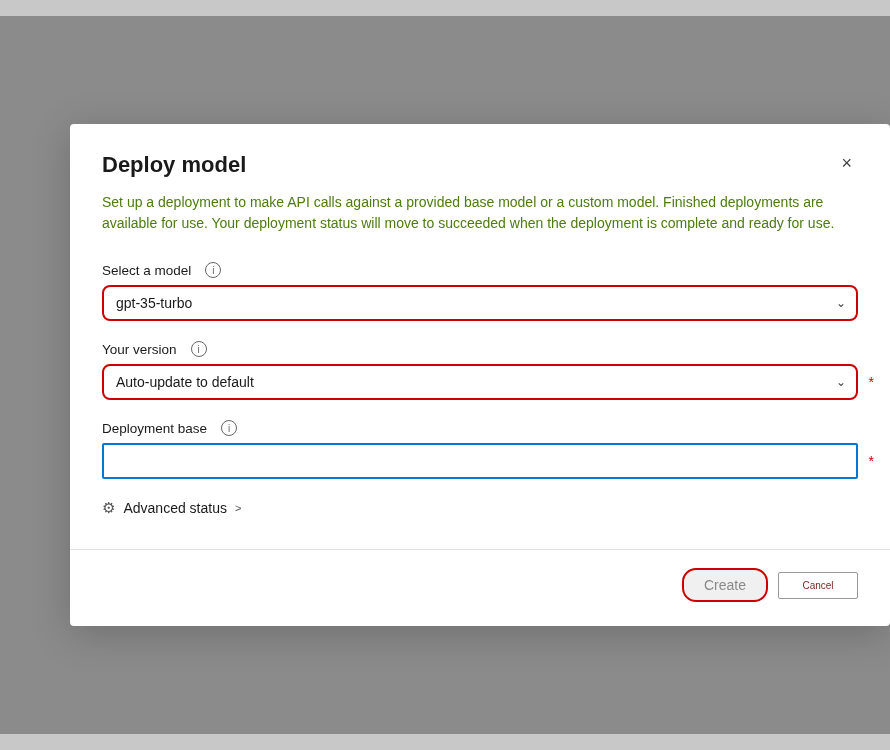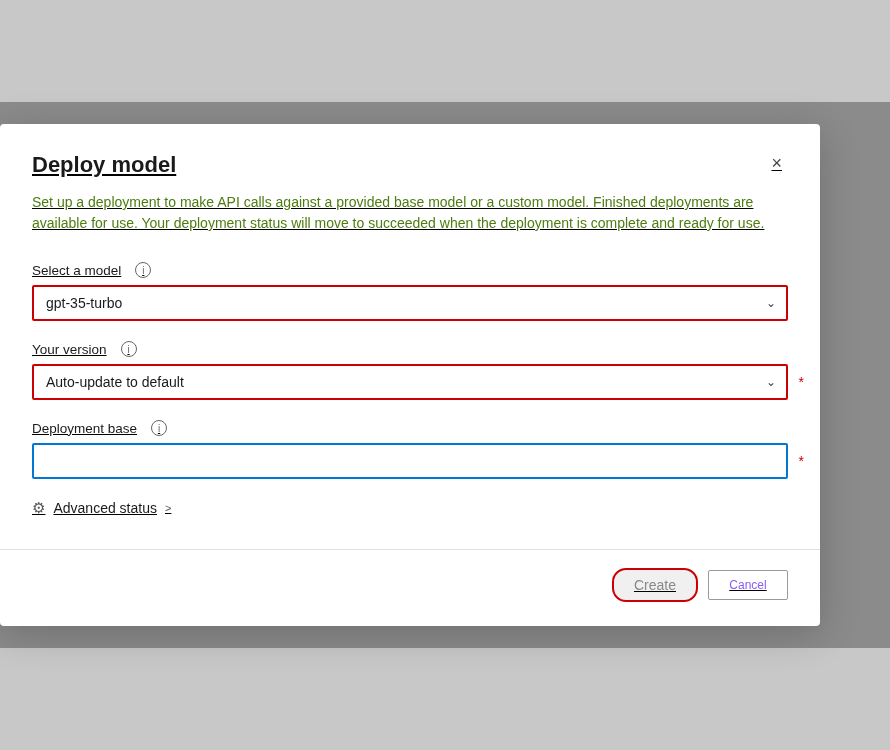--- a/index.html
+++ b/index.html
@@ -14,26 +14,25 @@
       width: 890px;
       height: 750px;
       display: flex;
       align-items: center;
       justify-content: center;
     }
 
     .overlay {
       position: relative;
       width: 890px;
-      height: 546px;
+      height: 718px;
       background: rgba(0,0,0,0.3);
       display: flex;
       align-items: center;
-      justify-content: flex-start;
-      text-decoration: underline;
+      justify-content: flex-end;
     }
 
     .dialog {
       background: #ffffff;
       border-radius: 4px;
       padding: 28px 32px 24px 32px;
       width: 820px;
       max-width: 820px;
       box-shadow: 0 8px 40px rgba(0,0,0,0.2);
       position: relative;
@@ -102,21 +101,21 @@
 
     .select-wrapper {
       position: relative;
       width: 100%;
     }
 
     .select-field {
       width: 100%;
       padding: 8px 40px 8px 12px;
       border: 1.5px solid #d0d0d0;
-      border-radius: 2px;
+      border-radius: 8px;
       font-size: 14px;
       color: #1a1a1a;
       background: #fff;
       appearance: none;
       cursor: pointer;
       outline: none;
     }
 
     .select-field.highlight {
       border-color: #cc0000;
@@ -193,24 +192,24 @@
       border: 2px solid #cc0000;
       background: #f0f0f0;
       color: #888;
       cursor: pointer;
       border-radius: 14px;
       min-width: 80px;
     }
 
     .btn-cancel {
       padding: 7px 20px;
-      font-size: 12px;
+      font-size: 10px;
       border: 1.5px solid #999;
       background: #fff;
-      color: #8b5cf6;
+      color: #7f1d1d;
       cursor: pointer;
       border-radius: 2px;
       min-width: 80px;
     }
 
     .field-row {
       position: relative;
     }
 
     .field-row .required-star-abs {

